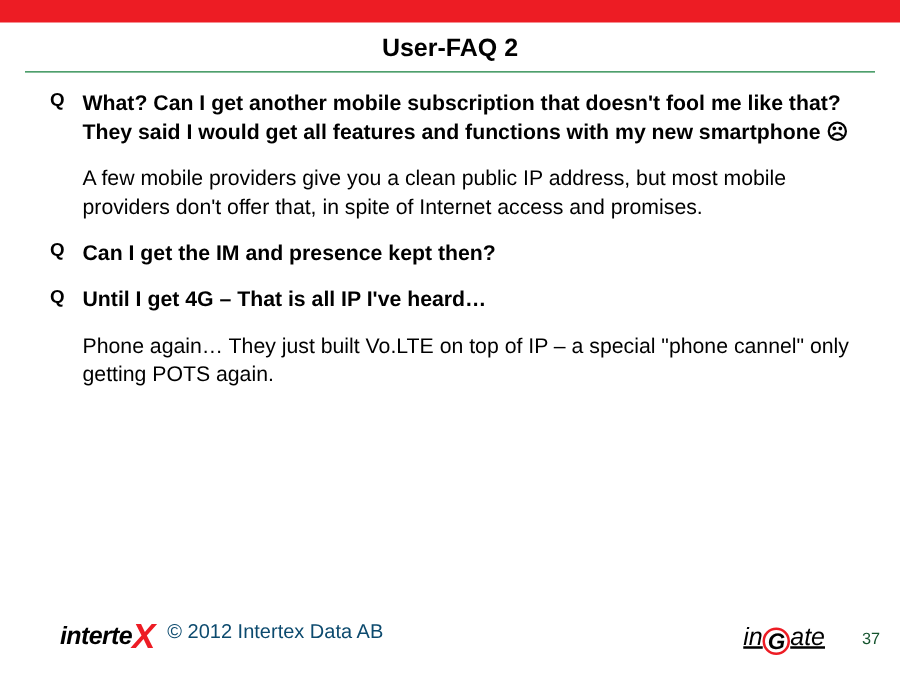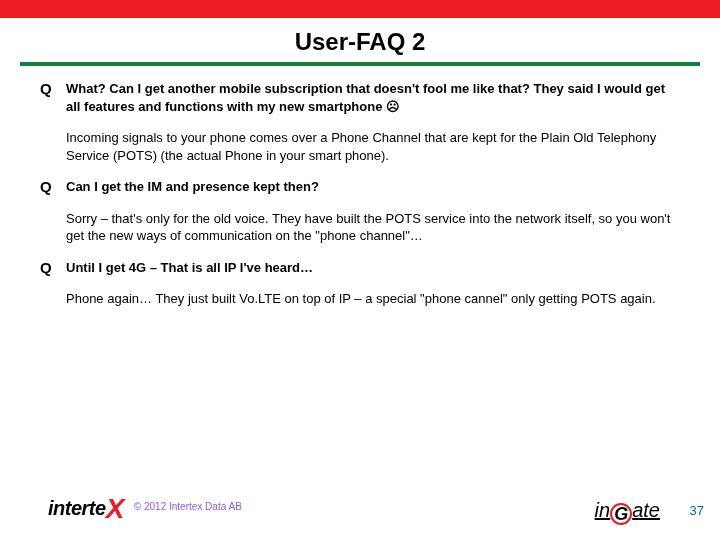--- a/index.html
+++ b/index.html
@@ -1,65 +1,61 @@
 <!DOCTYPE html>
 <html><head>
 <meta charset="utf-8">
 <style>
   * { margin: 0; padding: 0; box-sizing: border-box; }
   html, body { width: 720px; height: 540px; font-family: Arial, Helvetica, sans-serif; background: #fff; color: #000; }
   .slide { width: 720px; height: 540px; position: relative; }
   .redbar { width: 100%; height: 18px; background: #ed1c24; }
-  .title { text-align: center; font-size: 24px; font-weight: bold; padding: 10px 0 6px; border-bottom: 4px solid #15803d; margin: 0 20px; }
+  .title { text-align: center; font-size: 20px; font-weight: bold; padding: 10px 0 6px; border-bottom: 1px solid #15803d; margin: 0 20px; }
   .content { padding: 14px 40px 0 40px; }
   .row { display: flex; margin-bottom: 14px; }
   .qcol { width: 26px; flex: 0 0 26px; font-weight: bold; font-size: 15px; }
-  .tcol { flex: 1; font-size: 13px; line-height: 1.35; }
+  .tcol { flex: 1; font-size: 17px; line-height: 1.35; }
   .bold { font-weight: bold; }
   .sad { font-family: "Segoe UI Symbol","Apple Color Emoji",sans-serif; }
   .footer { position: absolute; bottom: 18px; left: 0; width: 100%; height: 30px; }
   .logo-left { position: absolute; left: 48px; bottom: 0; display: flex; align-items: center; gap: 10px; margin-top: 25px; }
   .intertex { font-family: Arial, sans-serif; font-weight: 900; font-size: 20px; letter-spacing: -0.5px; color: #000; font-style: italic; }
   .intertex .x { color: #ed1c24; font-size: 28px; font-style: italic; font-weight: 900; position: relative; top: 3px; }
-  .copyright { font-size: 10px; color: #8b5cf6; }
+  .copyright { font-size: 16px; color: #0c4a6e; }
   .logo-right { position: absolute; right: 60px; bottom: 0; font-family: Arial, sans-serif; font-size: 20px; color: #000; font-style: italic; text-decoration: underline; }
   .logo-right .gcirc { display:inline-block; width:22px; height:22px; border:2px solid #ed1c24; border-radius:50%; text-align:center; line-height:18px; font-weight:900; font-style: italic; font-size:18px; color:#000; position:relative; top:3px; }
-  .pagenum { position: absolute; right: 16px; bottom: 4px; font-size: 13px; color: #0369a1; }
+  .pagenum { position: absolute; right: 16px; bottom: 4px; font-size: 13px; color: #14532d; }
 </style>
 </head>
 <body>
 
 <div class="slide">
   <div class="redbar"></div>
   <div class="title">User-FAQ 2</div>
 
   <div class="content">
 
     <div class="row">
       <div class="qcol">Q</div>
       <div class="tcol bold">
         <span>What? Can I get another mobile subscription that doesn't fool me like that? They said I would get all features and functions with my new smartphone </span><span class="sad">☹</span>
       </div>
     </div>
 
-
     <div class="row">
       <div class="qcol"></div>
-      <div class="tcol">Incoming signals to your phone comes over a Phone Channel that are kept for the Plain Old Telephony Service (POTS) (the actual Phone in your smart phone).</div>
+      <div class="tcol">A few mobile providers give you a clean public IP address, but most mobile providers don't  offer that, in spite of Internet access and promises.</div>
     </div>
+
 
     <div class="row">
       <div class="qcol">Q</div>
       <div class="tcol bold">Can I get the IM and presence kept then?</div>
     </div>
 
-    <div class="row">
-      <div class="qcol"></div>
-      <div class="tcol">Sorry – that's only for the old voice. They have built the POTS service into the network itself, so you won't get the new ways of communication on the "phone channel"…</div>
-    </div>
 
     <div class="row">
       <div class="qcol">Q</div>
       <div class="tcol bold">Until I get 4G – That is all IP I've heard…</div>
     </div>
 
     <div class="row">
       <div class="qcol"></div>
       <div class="tcol">Phone again… They just built Vo.LTE on top of IP –  a special "phone cannel" only getting POTS again.</div>
     </div>

